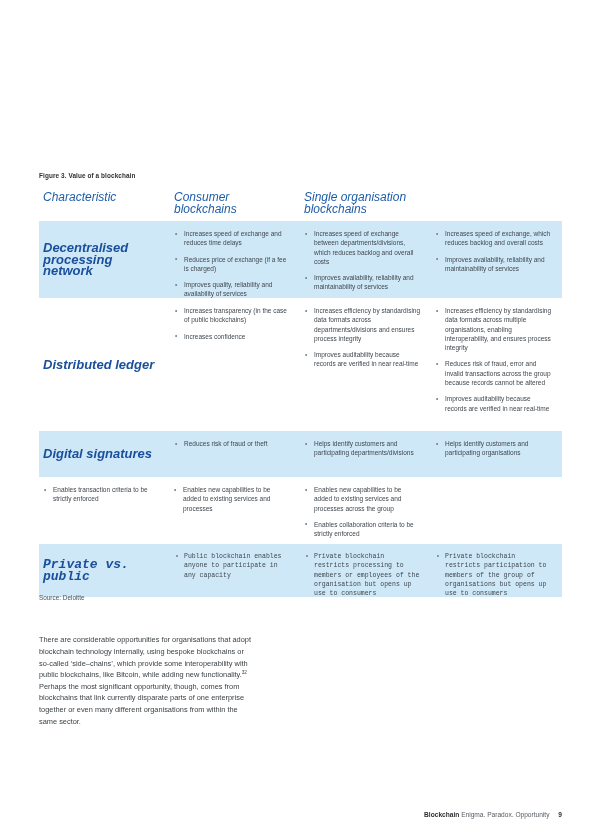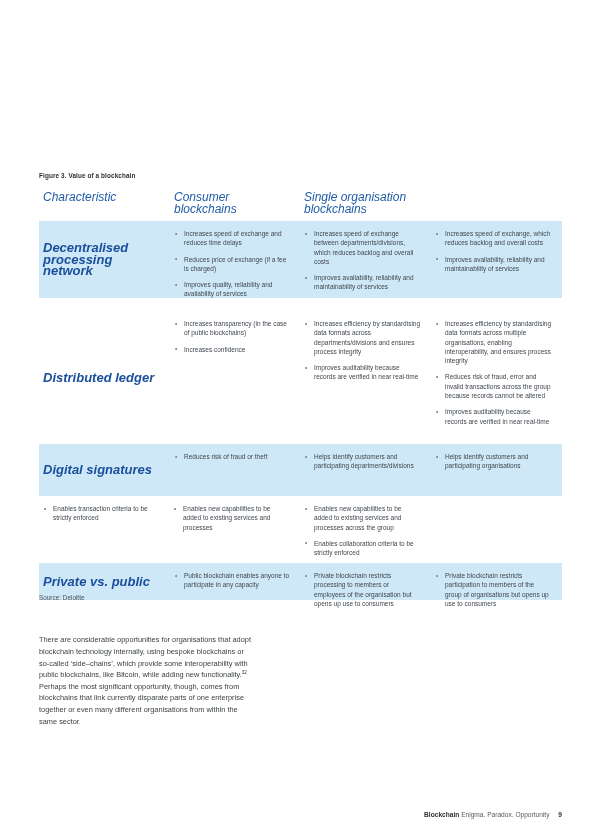--- a/index.html
+++ b/index.html
@@ -200,21 +200,21 @@
         </ul>
       </div>
       <div class="cell col-4">
         <ul class="bullets">
           <li>Increases speed of exchange, which reduces backlog and overall costs</li>
           <li>Improves availability, reliability and maintainability of services</li>
         </ul>
       </div>
     </div>
 
-    <div class="row plain" style="height:133px;margin-top:13px;">
+    <div class="row plain" style="height:133px;">
       <div class="cell col-1 characteristic">
         <div class="char-label">Distributed ledger</div>
       </div>
       <div class="cell col-2">
         <ul class="bullets">
           <li>Increases transparency (in the case of public blockchains)</li>
           <li>Increases confidence</li>
         </ul>
       </div>
       <div class="cell col-3">
@@ -225,21 +225,21 @@
       </div>
       <div class="cell col-4">
         <ul class="bullets">
           <li>Increases efficiency by standardising data formats across multiple organisations, enabling interoperability, and ensures process integrity</li>
           <li>Reduces risk of fraud, error and invalid transactions across the group because records cannot be altered</li>
           <li>Improves auditability because records are verified in near real-time</li>
         </ul>
       </div>
     </div>
 
-    <div class="row shaded" style="height:52px;">
+    <div class="row shaded" style="height:46px;">
       <div class="cell col-1 characteristic">
         <div class="char-label">Digital signatures</div>
       </div>
       <div class="cell col-2">
         <ul class="bullets">
           <li>Reduces risk of fraud or theft</li>
         </ul>
       </div>
       <div class="cell col-3">
         <ul class="bullets">
@@ -265,21 +265,21 @@
         </ul>
       </div>
       <div class="cell col-4">
         <ul class="bullets">
           <li>Enables new capabilities to be added to existing services and processes across the group</li>
           <li>Enables collaboration criteria to be strictly enforced</li>
         </ul>
       </div>
     </div>
 
-    <div class="row shaded" style="height:37px;">
+    <div class="row shaded" style="height:53px;font-family:Liberation Mono, monospace;">
       <div class="cell col-1 characteristic">
         <div class="char-label">Private vs. public</div>
       </div>
       <div class="cell col-2">
         <ul class="bullets">
           <li>Public blockchain enables anyone to participate in any capacity</li>
         </ul>
       </div>
       <div class="cell col-3">
         <ul class="bullets">

